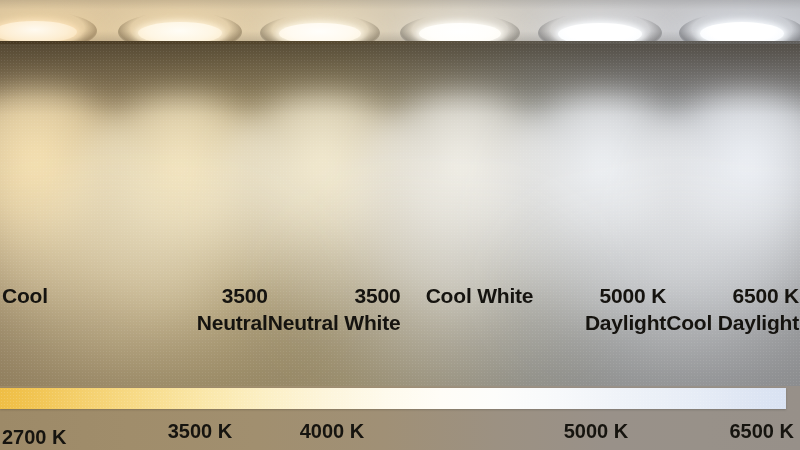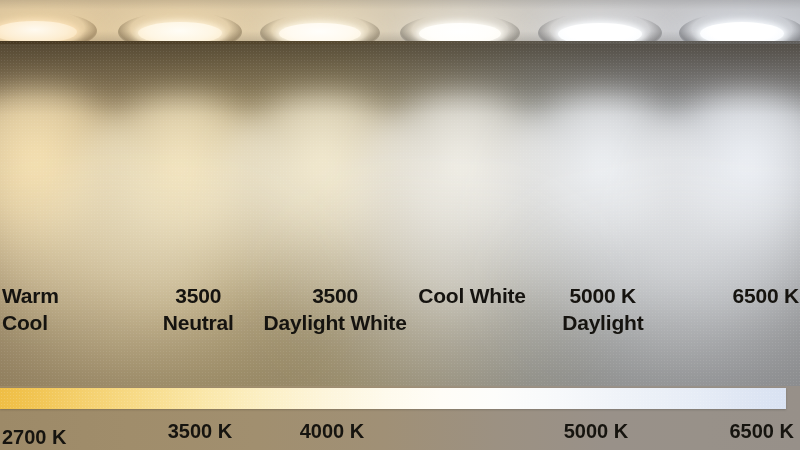--- a/index.html
+++ b/index.html
@@ -124,21 +124,21 @@
   
   #labels {
     position: absolute;
     left: 0; top: 282px;
     width: 800px; height: 70px;
     display: flex;
     pointer-events: none;
   }
   .label-col {
     flex: 1 1 0;
-    text-align: center;
+    text-align: right;
     color: #15130f;
     font-size: 21px;
     font-weight: bold;
     line-height: 27px;
     letter-spacing: -0.2px;
     white-space: nowrap;
   }
   .label-col.first { text-align: left; padding-left: 2px; }
   .label-col.last  { text-align: right; padding-right: 1px; }
   .label-line { display: block; }
@@ -272,40 +272,40 @@
     <div class="wash" style="left:250px; top:150px; width:380px; height:260px; background:radial-gradient(ellipse 60% 60% at 50% 35%, rgba(250,246,234,0.52), rgba(250,246,234,0) 76%); filter:blur(28px);"></div>
     <div class="wash" style="left:450px; top:150px; width:420px; height:260px; background:radial-gradient(ellipse 60% 60% at 55% 35%, rgba(238,245,255,0.58), rgba(238,245,255,0) 76%); filter:blur(28px);"></div>
 
     <div id="wall-top-shade"></div>
     <div id="wall-lip"></div>
     <div id="grain"></div>
   </div>
 
   <div id="labels">
     <div class="label-col first">
-      <span class="label-line">Warm</span>
       <span class="label-line">Cool</span>
     </div>
     <div class="label-col">
       <span class="label-line">3500</span>
       <span class="label-line">Neutral</span>
     </div>
     <div class="label-col">
       <span class="label-line">3500</span>
-      <span class="label-line">Daylight White</span>
+      <span class="label-line">Neutral White</span>
     </div>
     <div class="label-col">
       <span class="label-line">Cool White</span>
     </div>
     <div class="label-col">
       <span class="label-line">5000 K</span>
       <span class="label-line">Daylight</span>
     </div>
     <div class="label-col last">
       <span class="label-line">6500 K</span>
+      <span class="label-line">Cool Daylight</span>
     </div>
   </div>
 
   <div id="lower">
     <div id="gradient-bar">
       <div class="bar-grain"></div>
     </div>
     <div id="kelvin-row">
       <div class="kelvin-col first">2700 K</div>
       <div class="kelvin-col">3500 K</div>

